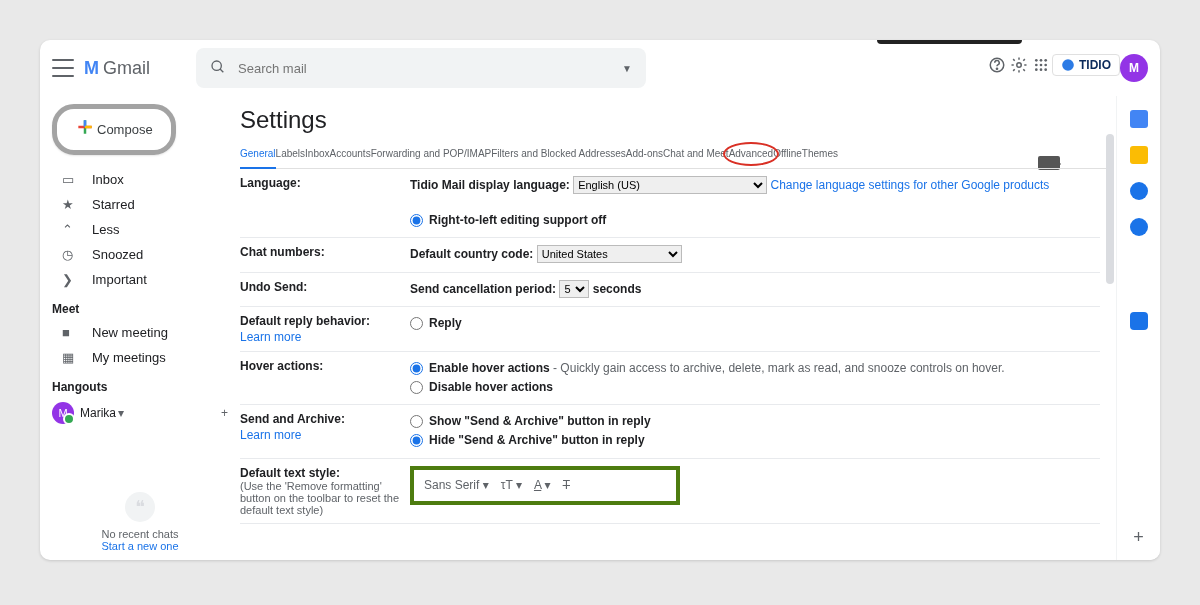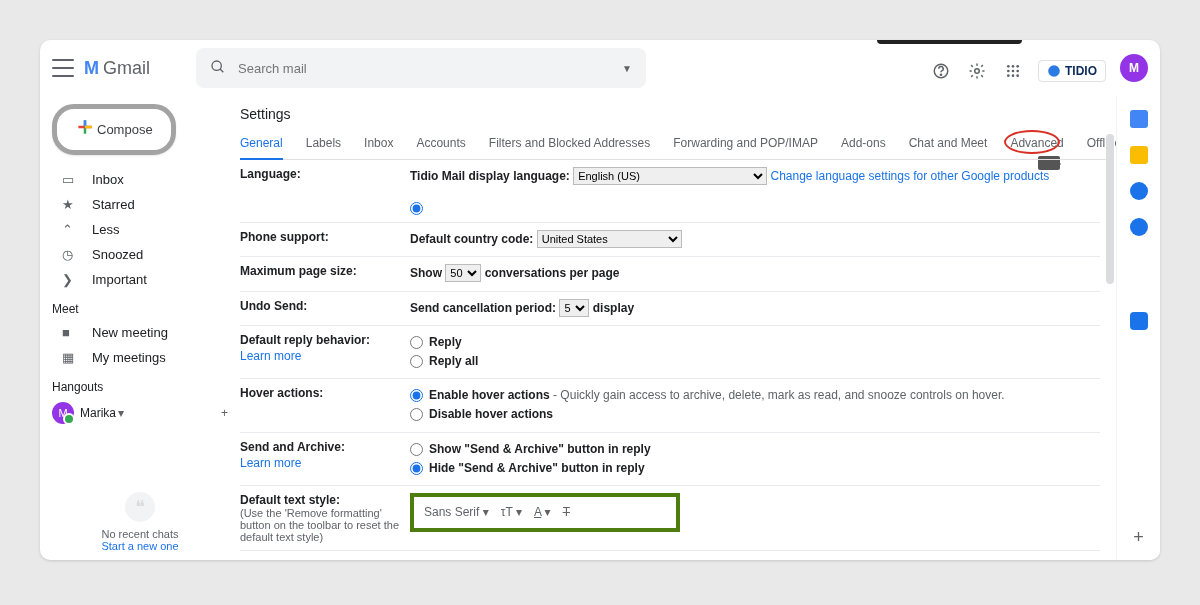--- a/index.html
+++ b/index.html
@@ -7,39 +7,39 @@
 .window{width:1120px;height:520px;background:#fff;border-radius:10px;box-shadow:0 1px 3px rgba(0,0,0,.15);display:flex;flex-direction:column;overflow:hidden;position:relative}
 .header{display:flex;align-items:center;padding:6px 12px;height:56px;gap:10px}
 .hamburger{width:22px;height:18px;display:flex;flex-direction:column;justify-content:space-between;cursor:pointer}
 .hamburger span{height:2px;background:#5f6368;border-radius:1px}
 .gmail-logo{display:flex;align-items:center;gap:4px;margin-right:36px}
 .gmail-logo .glyph{font-weight:bold;font-size:18px}
 .gmail-logo .text{color:#5f6368;font-size:18px}
 .search{flex:0 0 450px;background:#f1f3f4;border-radius:8px;height:40px;display:flex;align-items:center;padding:0 14px;color:#5f6368}
 .search input{border:none;background:transparent;flex:1;font-size:13px;outline:none;margin-left:12px;color:#5f6368}
 .search .caret{font-size:10px}
-.hdr-right{margin-left:auto;display:flex;align-items:flex-end;gap:14px}
+.hdr-right{margin-left:auto;display:flex;align-items:flex-start;}
 .icon-btn{width:22px;height:22px;display:flex;align-items:center;justify-content:center;color:#5f6368;cursor:pointer;font-size:16px}
 .tidio{border:1px solid #e0e0e0;border-radius:4px;padding:3px 8px;display:flex;align-items:center;gap:4px;font-size:12px;font-weight:bold;color:#0b2a5b}
 .avatar{width:28px;height:28px;border-radius:50%;background:#9334e6;color:#fff;display:flex;align-items:center;justify-content:center;font-weight:bold}
 .body{display:flex;flex:1;overflow:hidden}
 .sidebar{width:200px;padding:8px 10px;display:flex;flex-direction:column;overflow-y:auto;position:relative}
 .compose{display:flex;align-items:center;gap:2px;border:5px solid #a3a3a3;border-radius:22px;padding:8px 18px;box-shadow:0 1px 2px rgba(0,0,0,.1);width:fit-content;margin:0 0 12px 2px;cursor:pointer;font-size:13px;color:#3c4043}
 .compose .plus{color:#fbbc04;font-weight:bold;font-size:18px;position:relative}
 .nav-item{display:flex;align-items:center;gap:14px;padding:5px 12px;color:#202124;font-size:13px;cursor:pointer;border-radius:0 14px 14px 0}
 .nav-item .ico{width:16px;color:#5f6368;font-size:13px}
-.section-hdr{font-size:12px;color:#202124;font-weight:normal;margin:10px 0 4px 2px}
+.section-hdr{font-size:12px;color:#202124;font-weight:bold;margin:10px 0 4px 2px}
 .hangouts-row{display:flex;align-items:center;justify-content:space-between;padding:4px 2px}
 .h-avatar{width:22px;height:22px;border-radius:50%;background:#9334e6;color:#fff;display:flex;align-items:center;justify-content:center;font-size:11px;margin-right:6px;position:relative}
 .h-avatar::after{content:'';position:absolute;bottom:-1px;right:-1px;width:8px;height:8px;background:#34a853;border:2px solid #fff;border-radius:50%}
 .sidebar-footer{margin-top:auto;text-align:center;color:#5f6368;font-size:11px}
 .sidebar-footer .quote{width:30px;height:30px;border-radius:50%;background:#f1f3f4;margin:0 auto 6px;display:flex;align-items:center;justify-content:center;font-size:18px;color:#dadce0}
 .main{flex:1;display:flex;flex-direction:column;overflow:hidden;padding-right:4px}
-.title{font-size:14px;padding:10px 0 6px 0}
-.tabs{display:flex;gap:23px;border-bottom:1px solid #e0e0e0;font-size:12px;color:#5f6368;position:relative}
+.title{font-size:24px;padding:10px 0 6px 0}
+.tabs{display:flex;gap:0;border-bottom:1px solid #e0e0e0;font-size:10px;color:#5f6368;position:relative}
 .tabs div{padding:8px 0;cursor:pointer;white-space:nowrap}
 .tabs .active{color:#1a73e8;border-bottom:2px solid #1a73e8;margin-bottom:-1px}
 .circle-ann{position:absolute;border:2px solid #d93025;border-radius:50%;width:56px;height:24px;pointer-events:none}
 .settings-body{flex:1;overflow-y:auto;padding-right:12px}
 .row{display:flex;border-bottom:1px solid #e8eaed;padding:7px 0;font-size:12px}
 .row .lbl{width:170px;font-weight:bold;padding-right:10px}
 .row .lbl .lm{color:#1a73e8;font-weight:normal;display:block;margin-top:2px}
 .row .lbl .sub{font-weight:normal;color:#5f6368;font-size:11px;display:block}
 .row .ctrl{flex:1;line-height:1.6}
 .ctrl .opt{display:flex;align-items:center;gap:6px}
@@ -185,22 +185,22 @@
       <div style="display:flex;align-items:center;justify-content:space-between;position:relative">
         <div class="title">Settings</div>
         <div class="kbd-ind"></div>
       </div>
 
       <div class="tabs">
         <div class="active">General</div>
         <div>Labels</div>
         <div>Inbox</div>
         <div>Accounts</div>
+        <div>Forwarding and POP/IMAP</div>
         <div>Filters and Blocked Addresses</div>
-        <div>Forwarding and POP/IMAP</div>
         <div>Add-ons</div>
         <div>Chat and Meet</div>
         <div style="position:relative">
           <div class="circle-ann" style="left:-6px;top:2px"></div>
           <span>Advanced</span>
         </div>
         <div>Offline</div>
         <div>Themes</div>
       </div>
 
@@ -208,49 +208,42 @@
         <div class="row">
           <div class="lbl">Language:</div>
           <div class="ctrl">
             <b>Tidio Mail display language:</b>
             <select style="width:194px"><option>English (US)</option></select>
             <span class="link">Change language settings for other Google products</span>
             <div style="height:8px"></div>
             <div style="height:8px"></div>
             <div class="opt">
                 <input type="radio" name="rtl" checked="" style="">
-              </div>
-          </div>
-        </div>
-
-        <div class="row">
-          <div class="lbl">Phone support:</div>
+                <b>Right-to-left editing support off</b>
+              </div>
+          </div>
+        </div>
+
+        <div class="row">
+          <div class="lbl">Chat numbers:</div>
           <div class="ctrl"><b>Default country code:</b> <select style="width:145px"><option>United States</option></select></div>
         </div>
 
-        <div class="row">
-          <div class="lbl">Maximum page size:</div>
-          <div class="ctrl"><b>Show</b> <select style="width:36px"><option>50</option></select> <b>conversations per page</b></div>
-        </div>
 
         <div class="row">
           <div class="lbl">Undo Send:</div>
-          <div class="ctrl"><b>Send cancellation period:</b> <select style="width:30px"><option>5</option></select> <b>display</b></div>
+          <div class="ctrl"><b>Send cancellation period:</b> <select style="width:30px"><option>5</option></select> <b>seconds</b></div>
         </div>
 
         <div class="row">
           <div class="lbl"><span>Default reply behavior:</span><span class="lm link">Learn more</span></div>
           <div class="ctrl">
             <div class="opt">
                 <input type="radio" name="reply" style="">
                 <b>Reply</b>
-              </div>
-            <div class="opt">
-                <input type="radio" name="reply" style="">
-                <b>Reply all</b>
               </div>
           </div>
         </div>
 
         <div class="row">
           <div class="lbl">Hover actions:</div>
           <div class="ctrl">
             <div class="opt">
                 <input type="radio" name="hover" checked="" style="">
                 <span><b>Enable hover actions</b><span class="muted"> - Quickly gain access to archive, delete, mark as read, and snooze controls on hover.</span></span>

